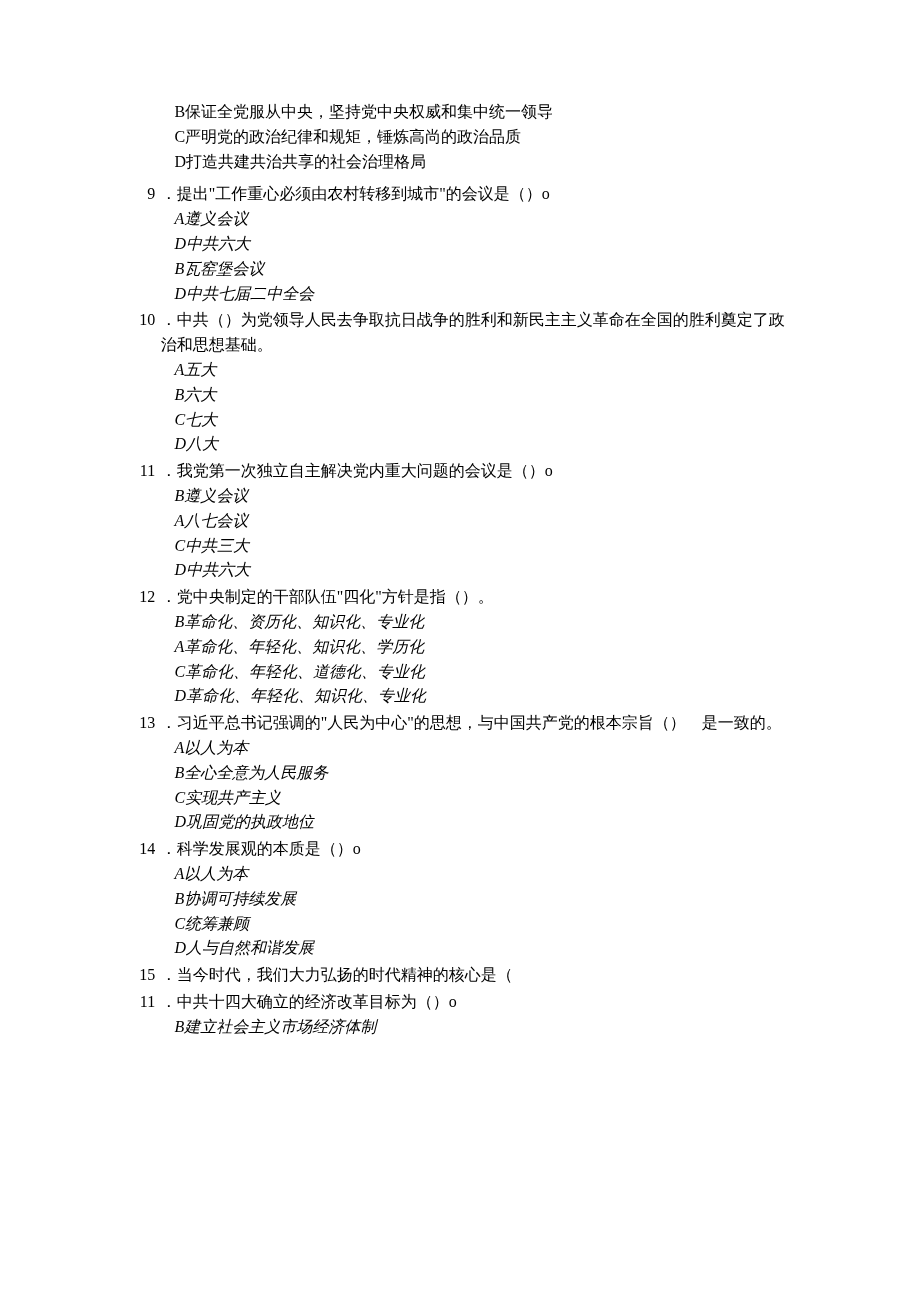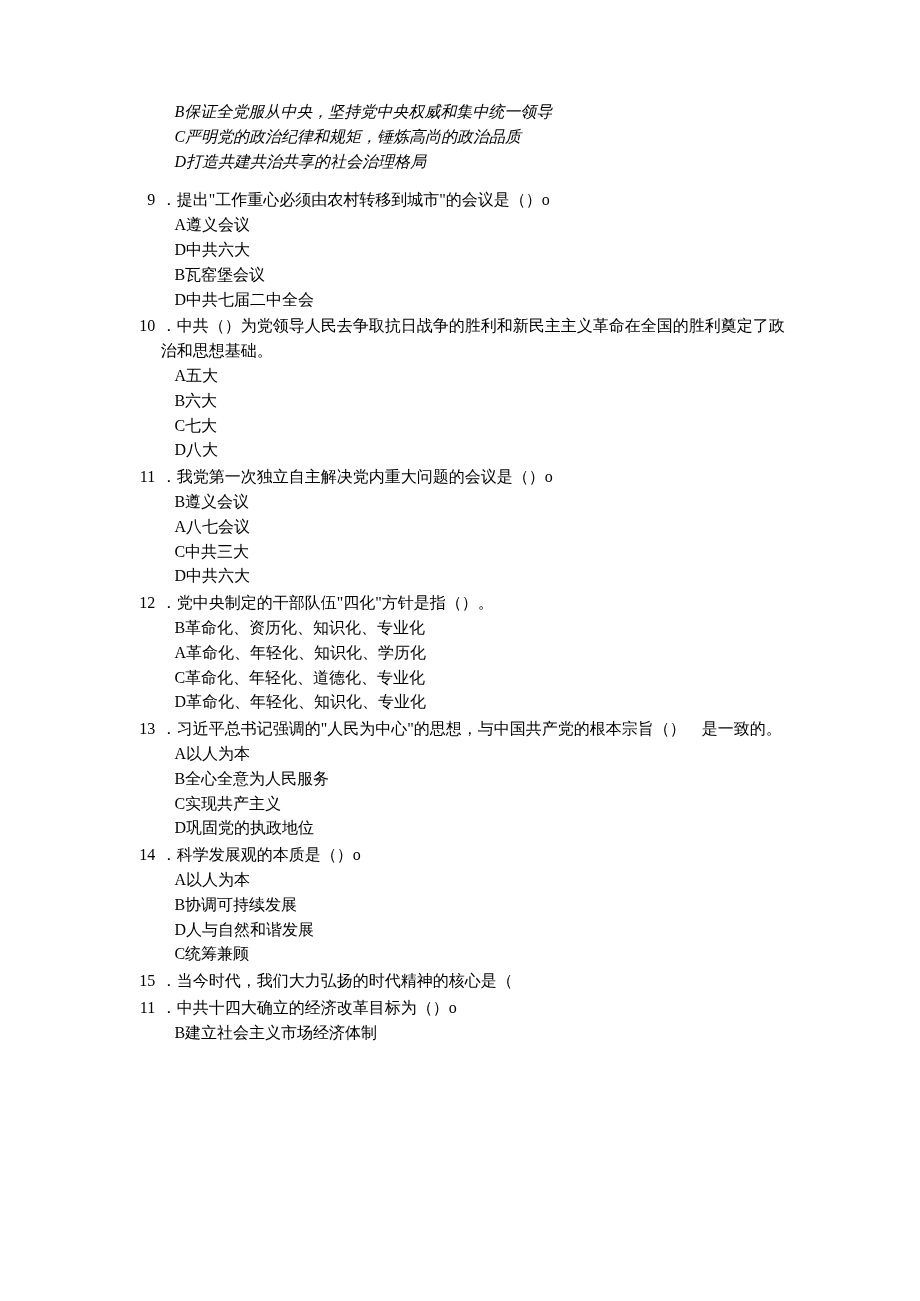--- a/index.html
+++ b/index.html
@@ -24,28 +24,28 @@
     min-width: 2.2em;
     text-align: right;
     padding-right: 0.35em;
     flex-shrink: 0;
   }
   .stem-text {
     flex: 1;
   }
   .options {
     padding-left: 3.4em;
+    font-style: italic;
   }
   .opt {
     display: block;
   }
   .orphan-options {
     padding-left: 3.4em;
-    margin-bottom: 14px;
-    font-style: italic;
+    margin-bottom: 8px;
   }
 </style>
 </head>
 <body>
 
 <div class="orphan-options">
   <span class="opt">B保证全党服从中央，坚持党中央权威和集中统一领导</span>
   <span class="opt">C严明党的政治纪律和规矩，锤炼高尚的政治品质</span>
   <span class="opt">D打造共建共治共享的社会治理格局</span>
 </div>
@@ -112,22 +112,22 @@
       </div>
     </div>
     <div class="question">
       <div class="stem">
         <span class="num">14</span>
         <span class="stem-text">．科学发展观的本质是（）o</span>
       </div>
       <div class="options">
         <span class="opt">A以人为本</span>
         <span class="opt">B协调可持续发展</span>
+        <span class="opt">C统筹兼顾</span>
         <span class="opt">D人与自然和谐发展</span>
-        <span class="opt">C统筹兼顾</span>
       </div>
     </div>
     <div class="question">
       <div class="stem">
         <span class="num">15</span>
         <span class="stem-text">．当今时代，我们大力弘扬的时代精神的核心是（</span>
       </div>
     </div>
     <div class="question">
       <div class="stem">

